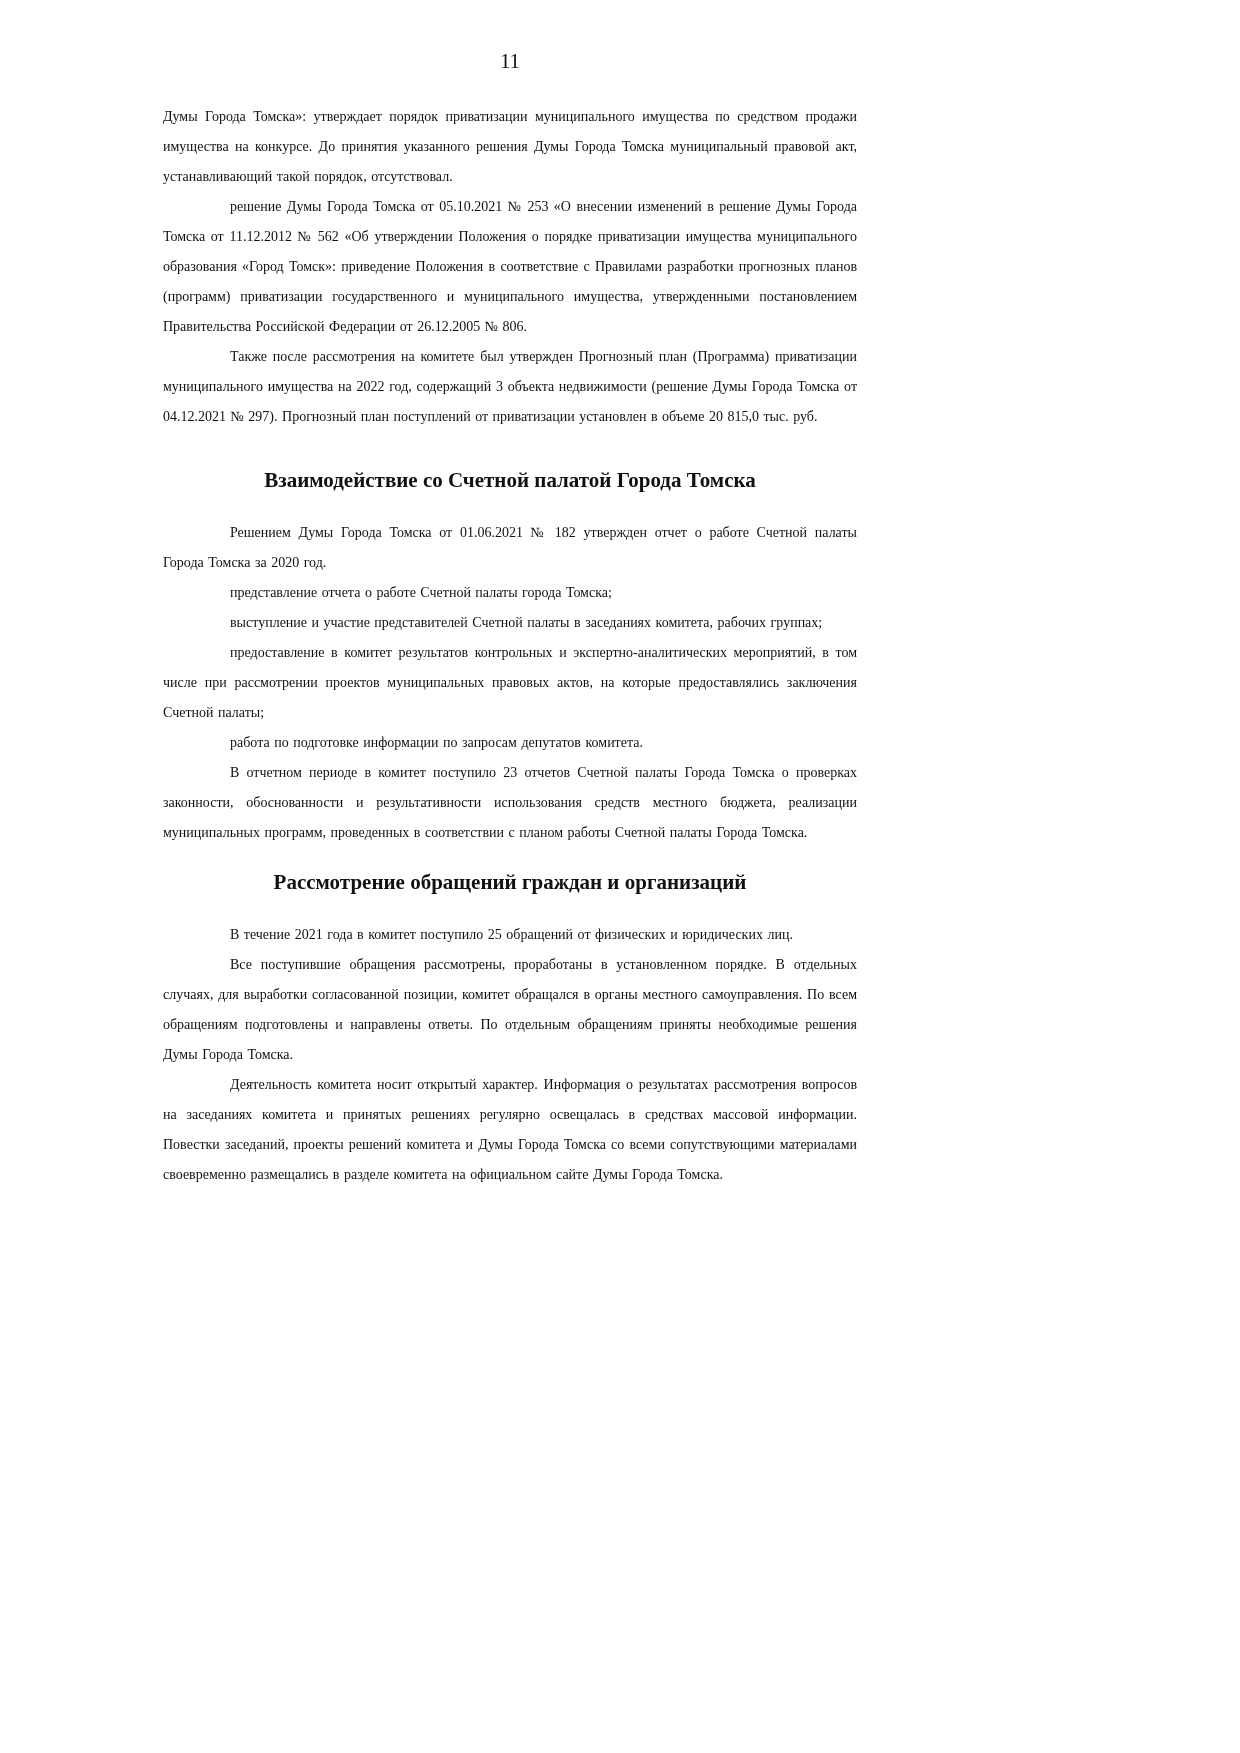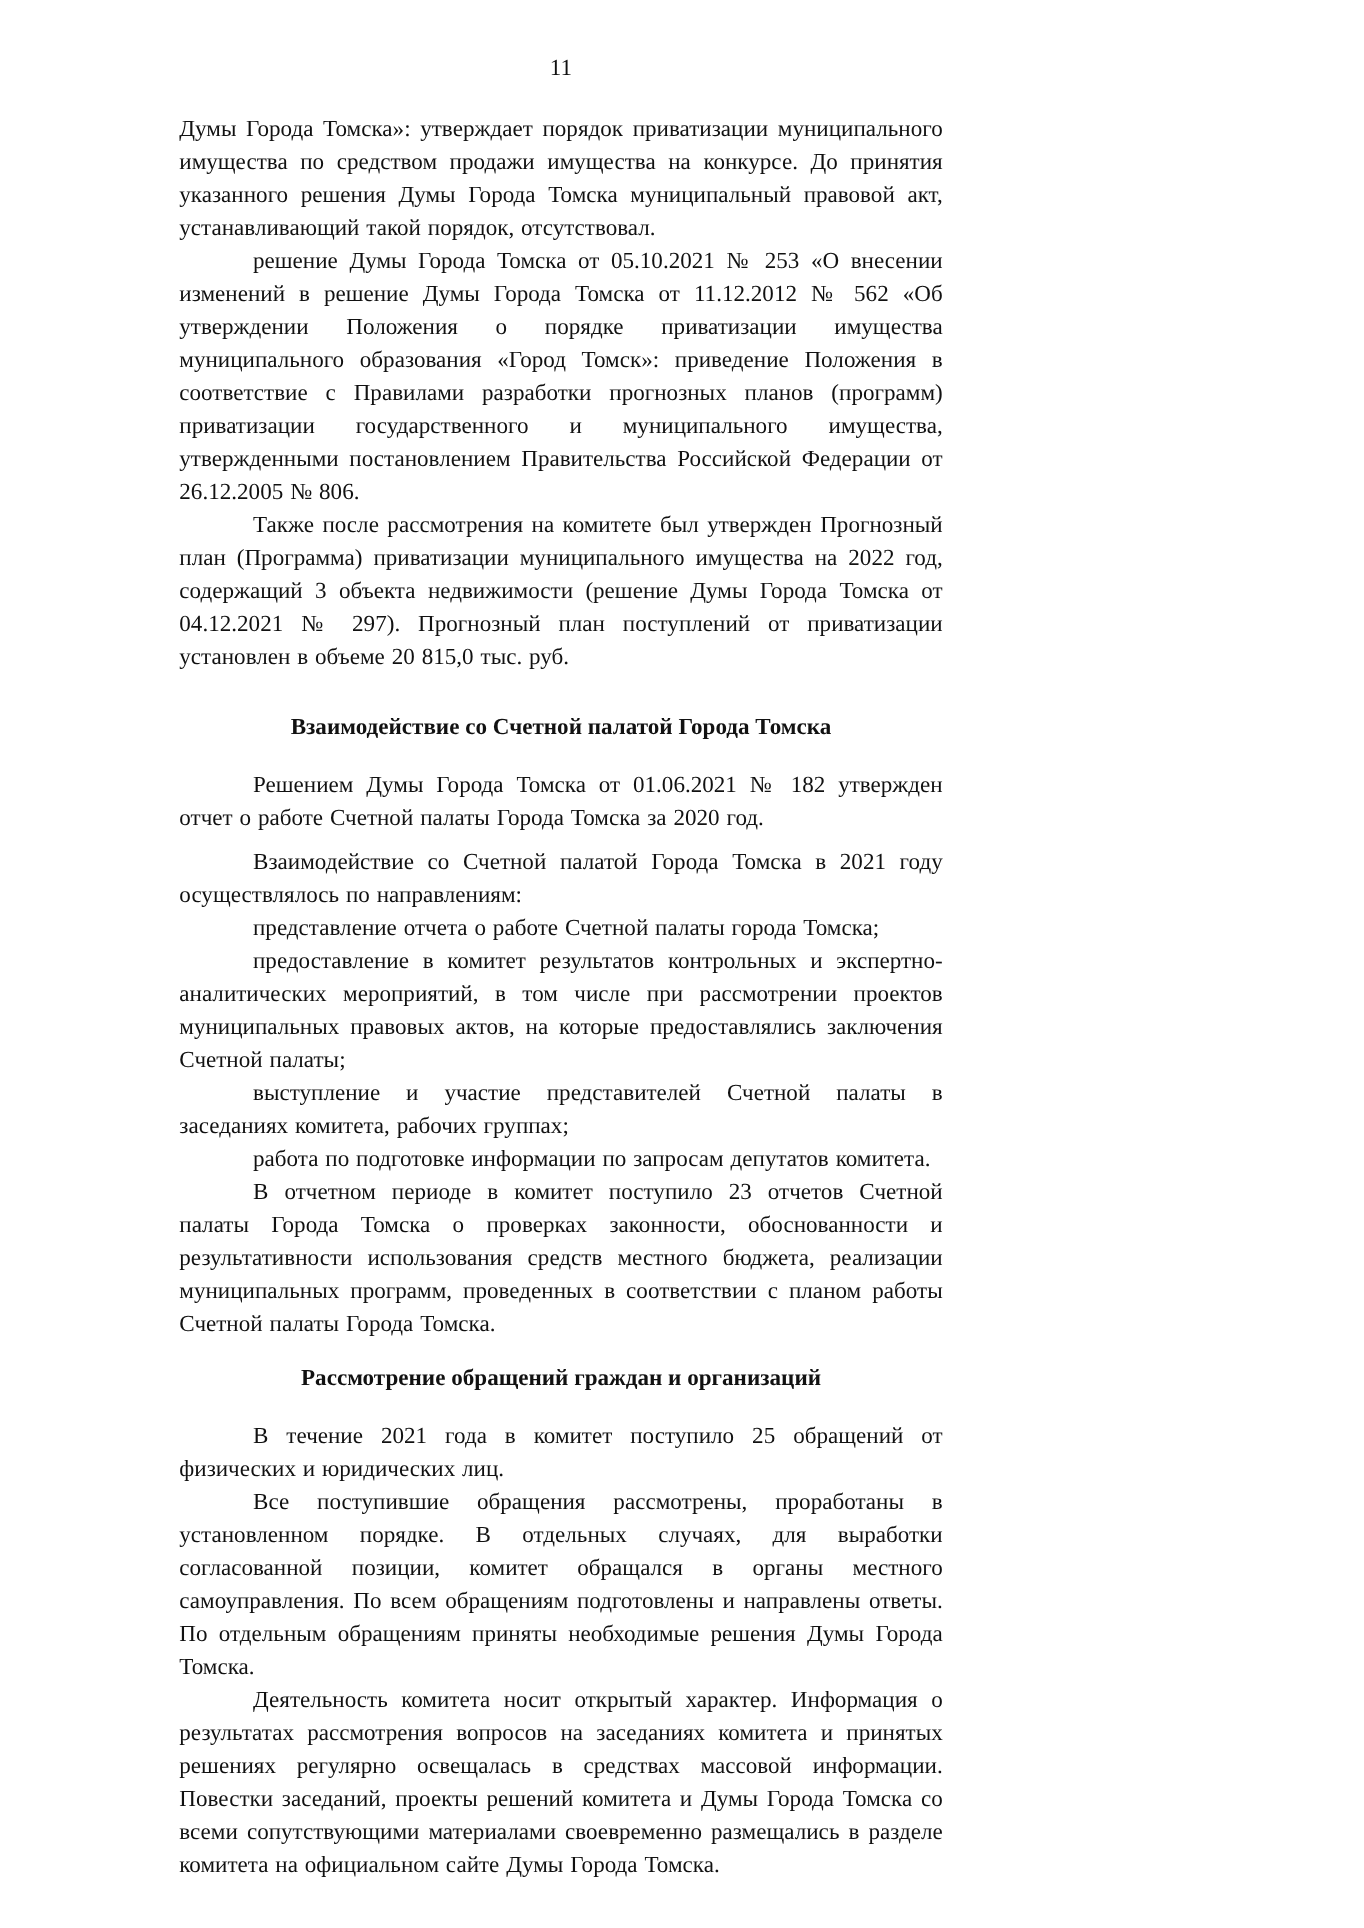--- a/index.html
+++ b/index.html
@@ -21,21 +21,21 @@
     padding: 48px 175px 60px 163px;
   }
   .page-number {
     text-align: center;
     font-size: 21px;
     line-height: 26px;
     margin: 0 0 28px 0;
   }
   .doc-paragraph {
     margin: 0;
-    font-size: 21px;
+    font-size: 14px;
     line-height: 30px;
     text-align: justify;
     text-align-last: left;
     word-spacing: 1px;
   }
   .doc-paragraph.indent {
     text-indent: 67px;
   }
   .doc-paragraph.space-before {
     margin-top: 10px;
@@ -55,24 +55,23 @@
 <body>
 
 <div class="page">
   <div class="page-number">11</div>
   <div>
       <p class="doc-paragraph">Думы Города Томска»: утверждает порядок приватизации муниципального имущества по средством продажи имущества на конкурсе. До принятия указанного решения Думы Города Томска муниципальный правовой акт, устанавливающий такой порядок, отсутствовал.</p>
       <p class="doc-paragraph indent">решение Думы Города Томска от 05.10.2021 № 253 «О внесении изменений в решение Думы Города Томска от 11.12.2012 № 562 «Об утверждении Положения о порядке приватизации имущества муниципального образования «Город Томск»: приведение Положения в соответствие с Правилами разработки прогнозных планов (программ) приватизации государственного и муниципального имущества, утвержденными постановлением Правительства Российской Федерации от 26.12.2005 № 806.</p>
       <p class="doc-paragraph indent">Также после рассмотрения на комитете был утвержден Прогнозный план (Программа) приватизации муниципального имущества на 2022 год, содержащий 3 объекта недвижимости (решение Думы Города Томска от 04.12.2021 № 297). Прогнозный план поступлений от приватизации установлен в объеме 20 815,0 тыс. руб.</p>
       <h2 class="doc-heading">Взаимодействие со Счетной палатой Города Томска</h2>
       <p class="doc-paragraph indent">Решением Думы Города Томска от 01.06.2021 № 182 утвержден отчет о работе Счетной палаты Города Томска за 2020 год.</p>
-      <p class="doc-paragraph indent space-before">Взаимодействие со Счетной палатой Города Томска в 2021 году осуществлялось по направлениям:</p>
       <p class="doc-paragraph indent">представление отчета о работе Счетной палаты города Томска;</p>
+      <p class="doc-paragraph indent">выступление и участие представителей Счетной палаты в заседаниях комитета, рабочих группах;</p>
       <p class="doc-paragraph indent">предоставление в комитет результатов контрольных и экспертно-аналитических мероприятий, в том числе при рассмотрении проектов муниципальных правовых актов, на которые предоставлялись заключения Счетной палаты;</p>
-      <p class="doc-paragraph indent">выступление и участие представителей Счетной палаты в заседаниях комитета, рабочих группах;</p>
       <p class="doc-paragraph indent">работа по подготовке информации по запросам депутатов комитета.</p>
       <p class="doc-paragraph indent">В отчетном периоде в комитет поступило 23 отчетов Счетной палаты Города Томска о проверках законности, обоснованности и результативности использования средств местного бюджета, реализации муниципальных программ, проведенных в соответствии с планом работы Счетной палаты Города Томска.</p>
       <h2 class="doc-heading tight-top">Рассмотрение обращений граждан и организаций</h2>
       <p class="doc-paragraph indent">В течение 2021 года в комитет поступило 25 обращений от физических и юридических лиц.</p>
       <p class="doc-paragraph indent">Все поступившие обращения рассмотрены, проработаны в установленном порядке. В отдельных случаях, для выработки согласованной позиции, комитет обращался в органы местного самоуправления. По всем обращениям подготовлены и направлены ответы. По отдельным обращениям приняты необходимые решения Думы Города Томска.</p>
       <p class="doc-paragraph indent">Деятельность комитета носит открытый характер. Информация о результатах рассмотрения вопросов на заседаниях комитета и принятых решениях регулярно освещалась в средствах массовой информации. Повестки заседаний, проекты решений комитета и Думы Города Томска со всеми сопутствующими материалами своевременно размещались в разделе комитета на официальном сайте Думы Города Томска.</p>
     </div>
 </div>
 
 </body></html>

